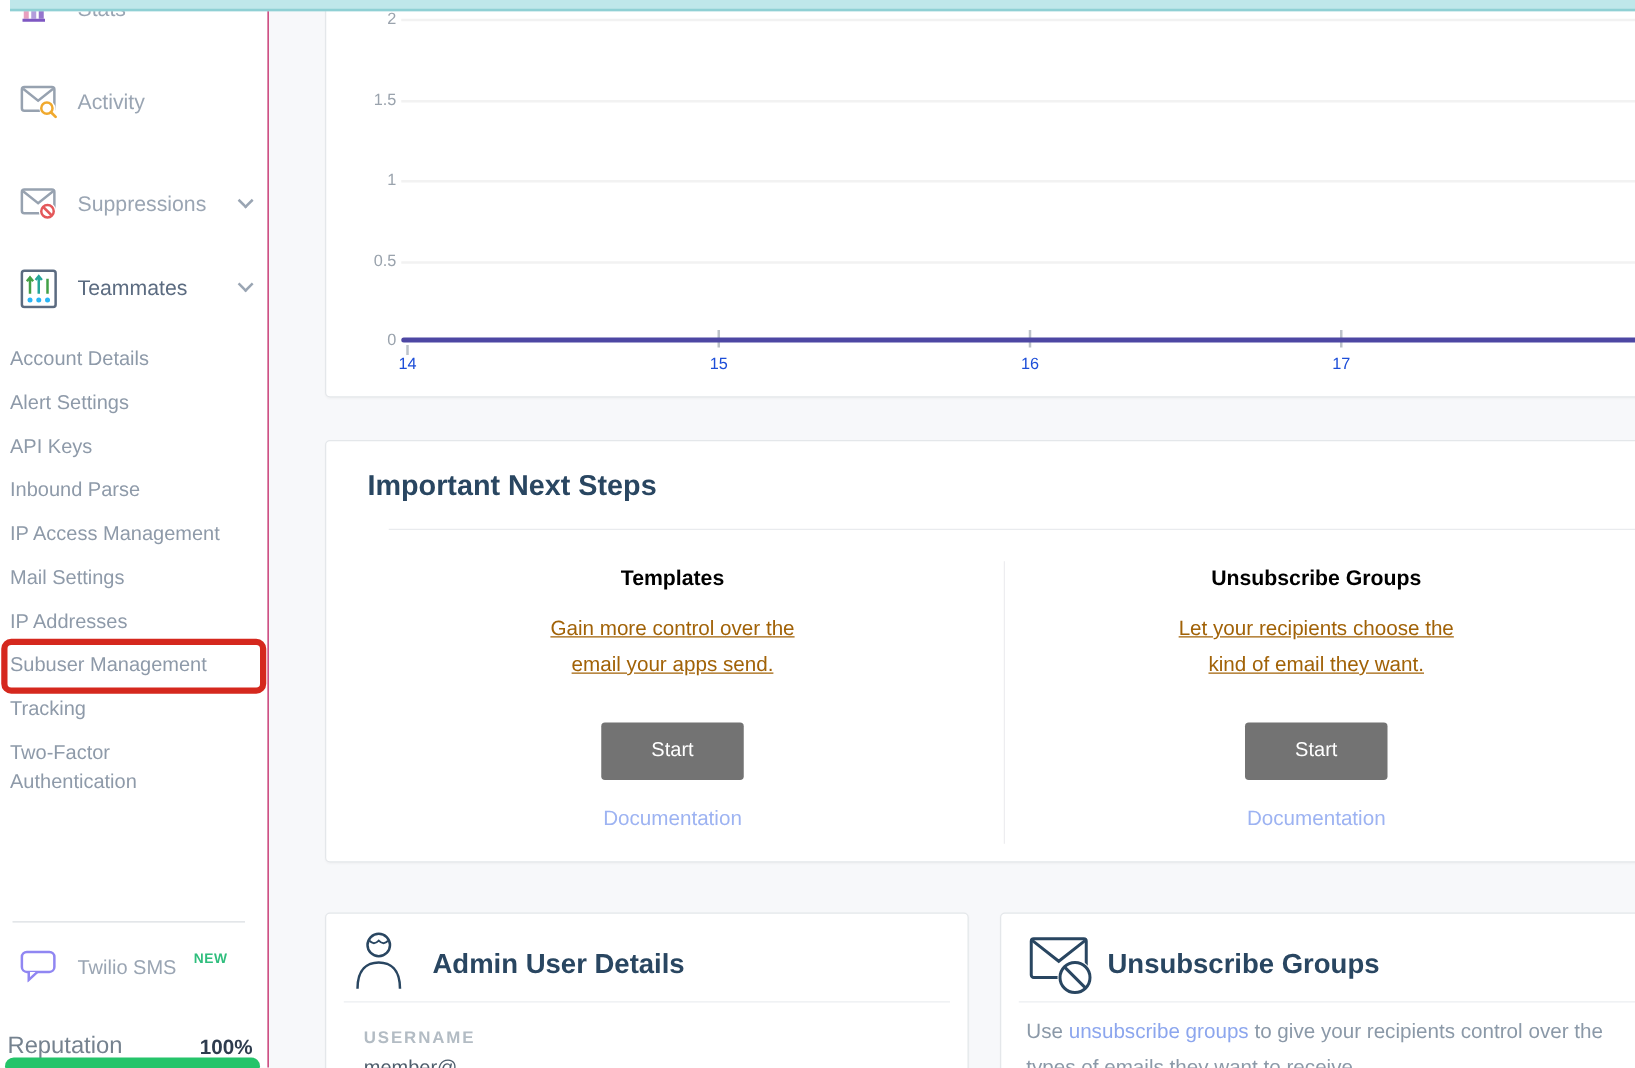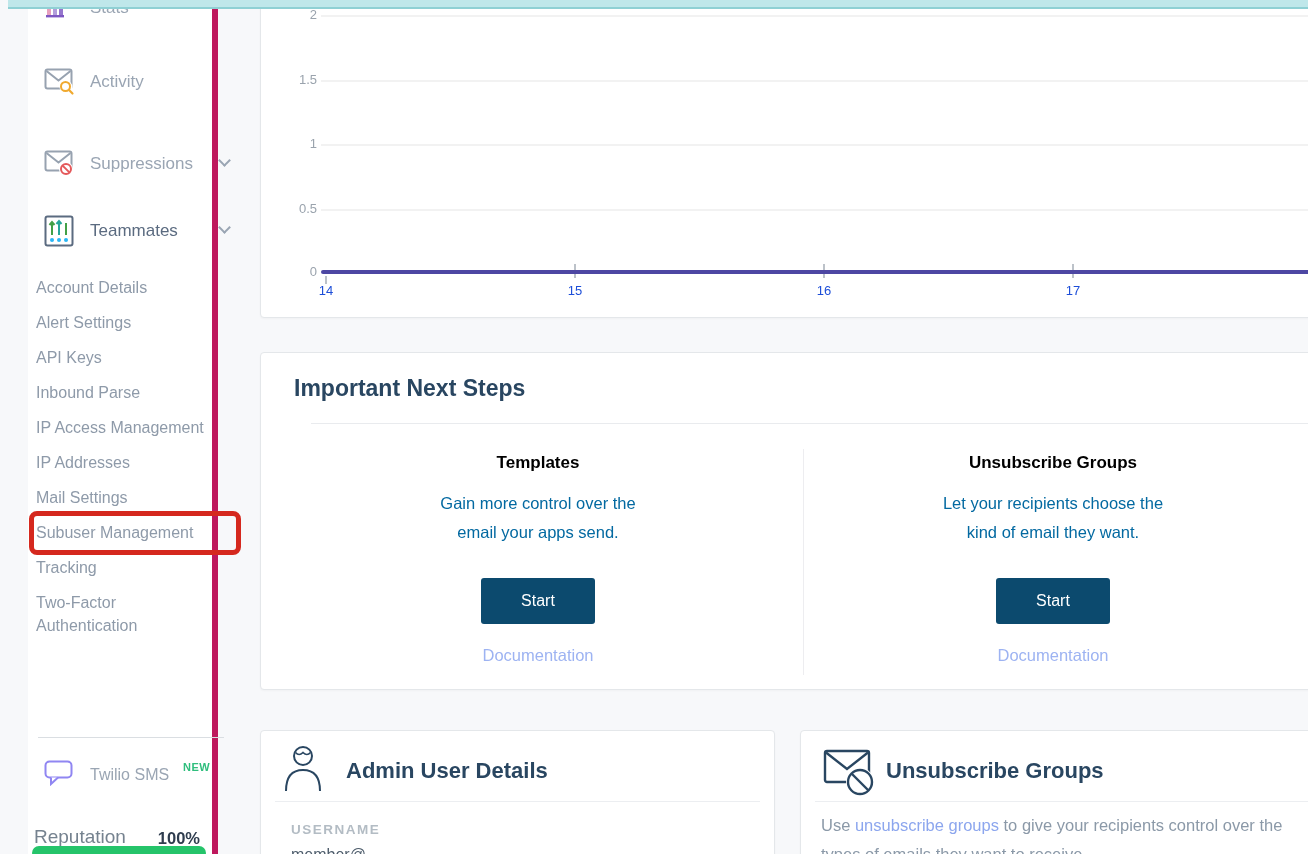--- a/index.html
+++ b/index.html
@@ -4,22 +4,22 @@
 <style>
   * { margin:0; padding:0; box-sizing:border-box; }
   html,body { width:1308px; height:854px; overflow:hidden;
     font-family:"Liberation Sans", sans-serif; background:#f7f8fa; }
 
   
   .banner-strip { position:absolute; left:8px; right:0; top:0; height:9px;
     background:#bfe7ea; border-bottom:2px solid #8fd0d4; z-index:60; }
 
   
-  .sidebar { position:absolute; left:0; top:0; width:190px; height:854px;
-    background:#ffffff; border-right:6px solid #be185d; z-index:10;margin-left:28px; }
+  .sidebar { position:absolute; left:0; top:0; width:215px; height:854px;
+    background:#ffffff; border-right:1px solid #be185d; z-index:10; }
   .nav-row { position:absolute; left:0; width:215px; height:40px;
     display:flex; align-items:center; cursor:pointer; }
   .nav-row .nav-icon { position:absolute; left:16px; display:flex; }
   .nav-label { position:absolute; left:62px; font-size:17px; color:#9aa5b3; }
   .nav-label.dark { color:#5b6b80; }
   .chev { position:absolute; right:14px; width:9px; height:9px;
     border-right:2px solid #9aa5b3; border-bottom:2px solid #9aa5b3;
     transform:rotate(45deg); top:12px; }
   .subitems { position:absolute; left:8px; top:270px; width:200px; }
   .subitem { min-height:35px; display:flex; align-items:center;
@@ -60,22 +60,22 @@
   .steps-title { position:absolute; left:33px; top:22px; font-size:23px;
     font-weight:bold; color:#294661; }
   .steps-divider { position:absolute; left:50px; right:0; top:70px; height:1px;
     background:#e9ebee; }
   .steps-vdivider { position:absolute; left:542px; top:96px; height:226px; width:1px;
     background:#ededf0; }
   .steps-col { position:absolute; top:96px; text-align:center; }
   .col-1 { left:5px; width:544px; }
   .col-2 { left:542px; width:500px; }
   .col-heading { margin-top:4px; font-size:17px; font-weight:bold; color:#000000; }
-  .col-text { margin-top:16px; font-size:16.5px; line-height:29px; color:#0369a1; }
-  .start-button { margin-top:31px; width:114px; height:46px; background:#0c4a6e;
+  .col-text { margin-top:16px; font-size:16.5px; line-height:29px; color:#a16207;text-decoration:underline; }
+  .start-button { margin-top:31px; width:114px; height:46px; background:#737373;
     color:#fff; font-size:16px; border:none; border-radius:3px; cursor:pointer;
     font-family:"Liberation Sans", sans-serif; }
   .doc-link { display:block; margin-top:22px; font-size:16.5px; color:#9db3f2;
     text-decoration:none; cursor:pointer; }
 
   
   .admin-card { left:260px; top:730px; width:515px; height:150px; }
   .unsub-card { left:800px; top:730px; width:528px; height:150px; }
   .card-icon { position:absolute; left:22px; top:12px; }
   .card-title { position:absolute; left:85px; top:27px; font-size:22px;
@@ -150,22 +150,22 @@
     <span class="nav-label dark">Teammates</span>
     <span class="chev"></span>
   </div>
 
   <div class="subitems">
     <div class="subitem">Account Details</div>
     <div class="subitem">Alert Settings</div>
     <div class="subitem">API Keys</div>
     <div class="subitem">Inbound Parse</div>
     <div class="subitem">IP Access Management</div>
+    <div class="subitem">Mail Settings</div>
     <div class="subitem">IP Addresses</div>
-    <div class="subitem">Mail Settings</div>
     <div class="subitem">Subuser Management</div>
     <div class="subitem">Tracking</div>
     <div class="subitem wrap">Two-Factor Authentication</div>
   </div>
 
   <div class="highlight-box"></div>
 
   <div class="side-divider"></div>
 
   <div class="twilio-row">

